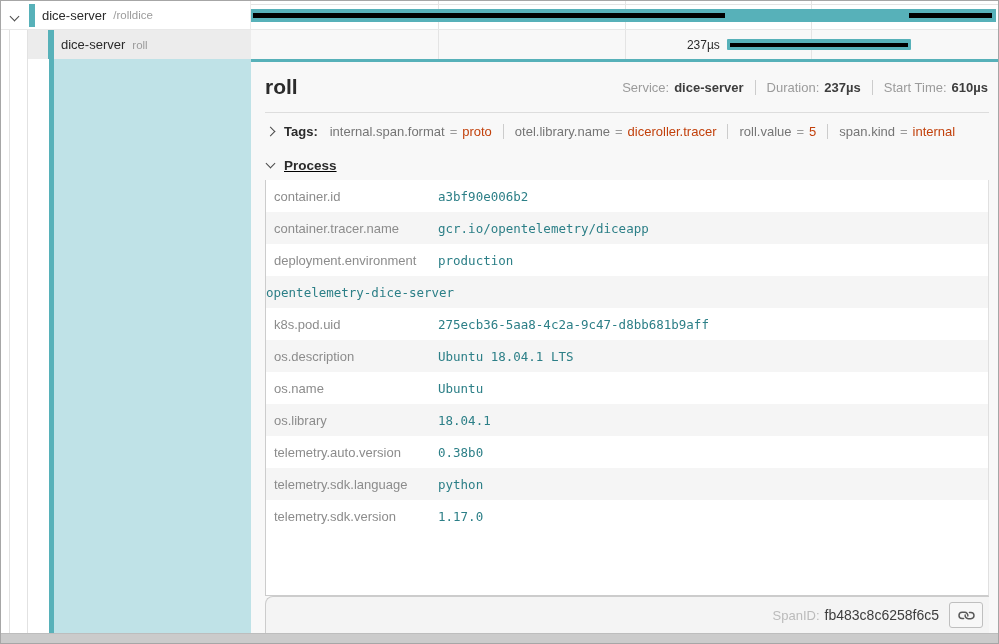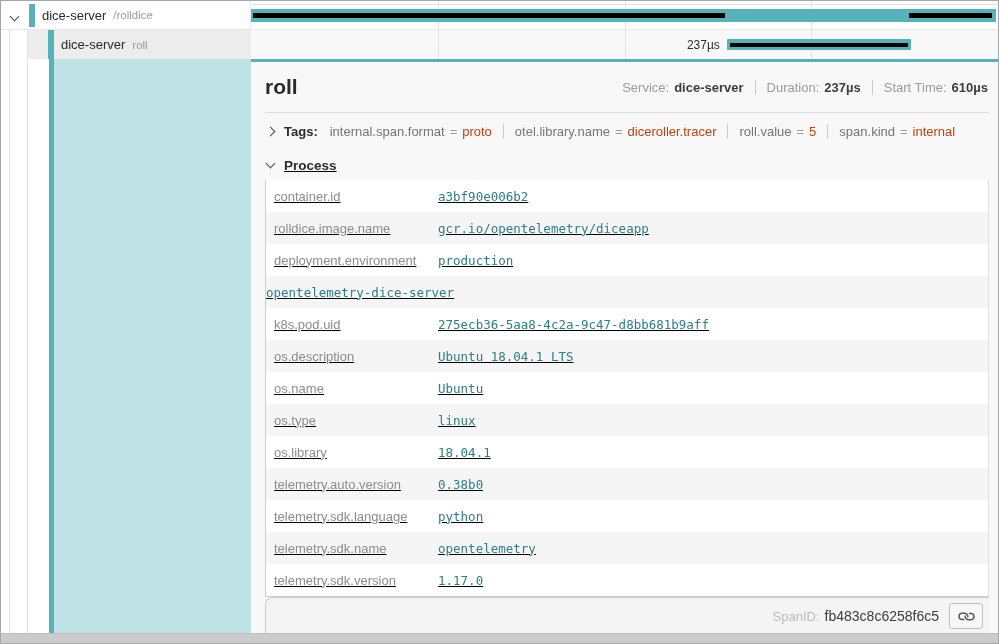--- a/index.html
+++ b/index.html
@@ -78,21 +78,21 @@
   .tag-eq  { color:#9b9b9b; margin:0 5px; }
   .tag-val { color:#c2410c; }
   .tag-sep { width:1px; height:15px; background:#ccc; margin:0 11px; }
 
   .proc-head { flex:0 0 30px; display:flex; align-items:center; padding-left:16px;
     font-size:13.5px; cursor:pointer;text-decoration:underline; }
   .proc-label { font-weight:700; color:#2b2b2b; margin-left:10px; }
 
   .kv-table { flex:0 0 416px; margin:0 9px 0 14px;
     border-left:1px solid #ccc; border-right:1px solid #e0e0e0; border-bottom:1px solid #ccc;
-    background:#fff;text-decoration:underline; }
+    background:#fff; }
   .kv-row { height:32px; display:flex; align-items:center; }
   .kv-row:nth-child(even) { background:#f5f5f5; }
   .kv-key { flex:0 0 172px; padding-left:8px; font-size:13px; color:#8c8c8c; }
   .kv-val { font-family:"DejaVu Sans Mono", monospace; font-size:12.5px; color:#2c7f87; }
 
   .d-footer { margin-top:auto; flex:0 0 37px; margin-left:14px; margin-right:9px;
     background:#f4f4f4; border-top:1px solid #ccc; border-left:1px solid #ccc;
     border-top-left-radius:8px;
     display:flex; align-items:center; justify-content:flex-end; padding-right:6px; }
   .spanid-label { font-size:13px; color:#bbb; margin-right:5px; }
@@ -209,21 +209,21 @@
         <span class="chev down"></span>
         <span class="proc-label">Process</span>
       </div>
 
       <div class="kv-table">
         <div class="kv-row">
             <span class="kv-key">container.id</span>
             <span class="kv-val">a3bf90e006b2</span>
           </div>
         <div class="kv-row">
-            <span class="kv-key">rolldice.image.name</span>
+            <span class="kv-key">container.tracer.name</span>
             <span class="kv-val">gcr.io/opentelemetry/diceapp</span>
           </div>
         <div class="kv-row">
             <span class="kv-key">deployment.environment</span>
             <span class="kv-val">production</span>
           </div>
         <div class="kv-row">
             <span class="kv-val">opentelemetry-dice-server</span>
           </div>
         <div class="kv-row">
@@ -232,38 +232,30 @@
           </div>
         <div class="kv-row">
             <span class="kv-key">os.description</span>
             <span class="kv-val">Ubuntu 18.04.1 LTS</span>
           </div>
         <div class="kv-row">
             <span class="kv-key">os.name</span>
             <span class="kv-val">Ubuntu</span>
           </div>
         <div class="kv-row">
-            <span class="kv-key">os.type</span>
-            <span class="kv-val">linux</span>
-          </div>
-        <div class="kv-row">
             <span class="kv-key">os.library</span>
             <span class="kv-val">18.04.1</span>
           </div>
         <div class="kv-row">
             <span class="kv-key">telemetry.auto.version</span>
             <span class="kv-val">0.38b0</span>
           </div>
         <div class="kv-row">
             <span class="kv-key">telemetry.sdk.language</span>
             <span class="kv-val">python</span>
-          </div>
-        <div class="kv-row">
-            <span class="kv-key">telemetry.sdk.name</span>
-            <span class="kv-val">opentelemetry</span>
           </div>
         <div class="kv-row">
             <span class="kv-key">telemetry.sdk.version</span>
             <span class="kv-val">1.17.0</span>
           </div>
       </div>
 
       <div class="d-footer">
         <span class="spanid-label">SpanID:</span>
         <span class="spanid-value">fb483c8c6258f6c5</span>

